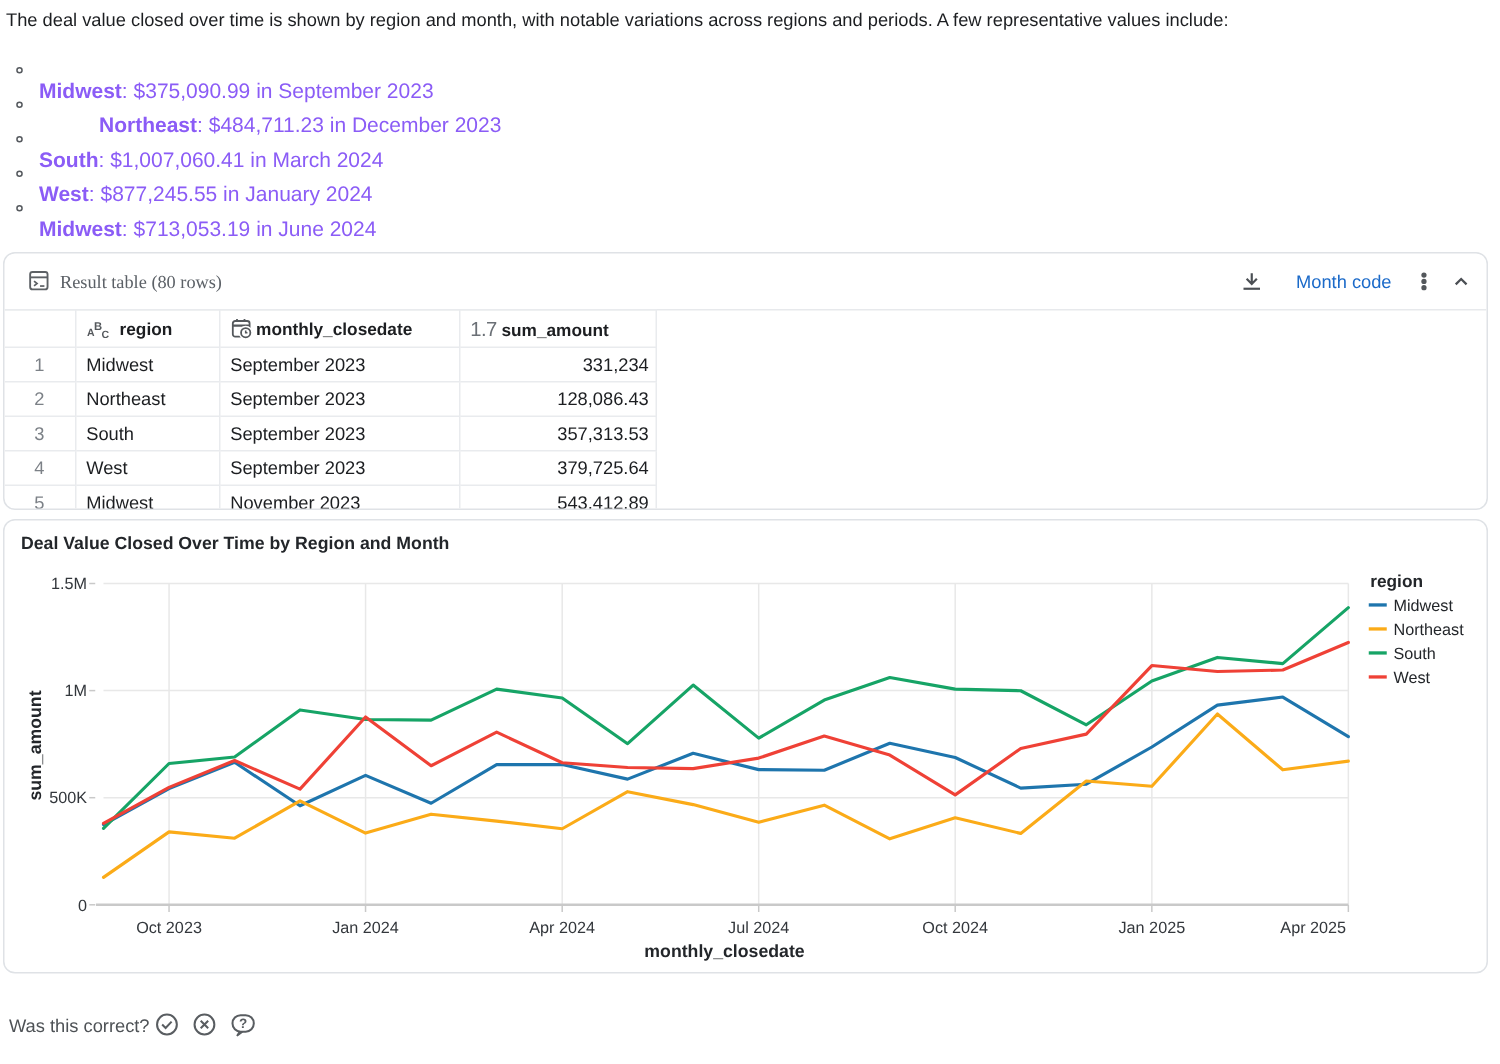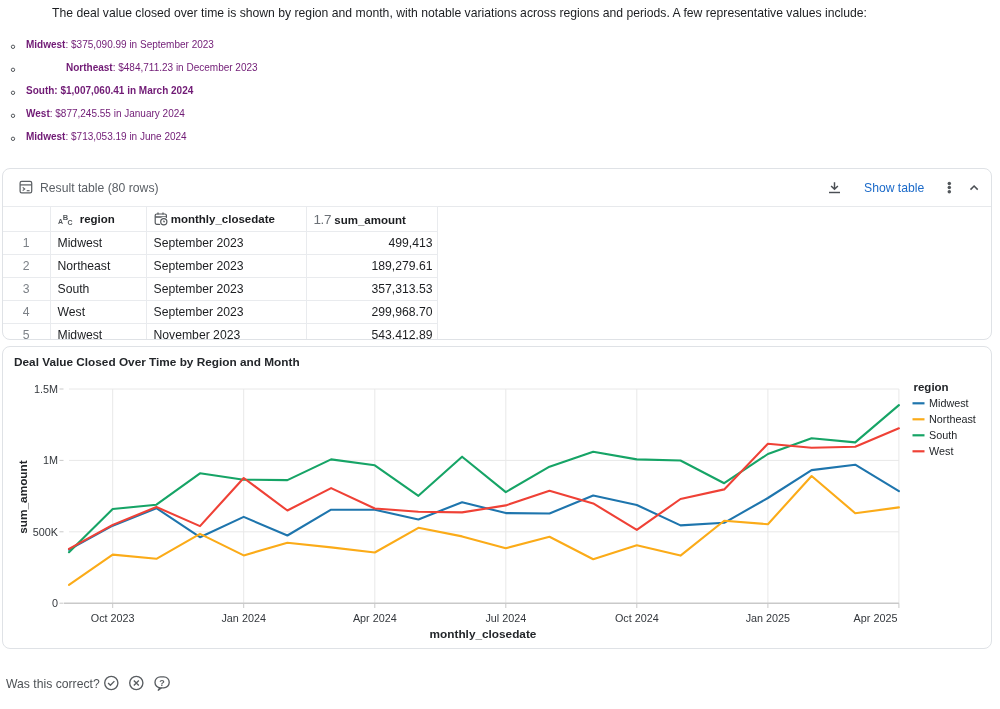--- a/index.html
+++ b/index.html
@@ -1,42 +1,42 @@
 <!DOCTYPE html>
 <html><head>
 <meta charset="utf-8">
 <style>
 * { margin:0; padding:0; box-sizing:border-box; }
 html,body { width:1000px; height:709px; background:#ffffff; font-family:"Liberation Sans",sans-serif; overflow:hidden; }
 .abs { position:absolute; }
-#para { position:absolute; left:4px; top:6px; font-size:12.2px; color:#1c1e21;margin-left:48px; }
-.bullet { position:absolute; font-size:10px; color:#701a75; }
+#para { position:absolute; left:4px; top:6px; font-size:12.2px; color:#1c1e21; }
+.bullet { position:absolute; font-size:14px; color:#8b5cf6;margin-top:13px; }
 .panel { position:absolute; left:2px; background:#fff; border:1px solid #dfe2e6; border-radius:8px; }
 #tpanel { top:168px; width:990px; height:172px; overflow:hidden; }
-#tptitle { position:absolute; left:40px; top:181px; font-size:12.2px; color:#5b6066; }
+#tptitle { position:absolute; left:40px; top:181px; font-size:12.2px; color:#5b6066;font-family:Liberation Serif, serif; }
 #showcode { position:absolute; left:864px; top:181px; font-size:12.2px; color:#1b6ac9; }
 #tpbar-line { position:absolute; left:0px; top:37px; width:988px; height:1px; background:#e7e9ec; }
 table.res { position:absolute; left:0px; top:37px; border-collapse:collapse; font-size:12.2px; color:#1c1e21; }
 table.res td { border:1px solid #e9ebee; padding:0 7px; height:23px; font-weight:normal; text-align:left; white-space:nowrap; }
 table.res tr.hdr td { height:25px; font-weight:bold; font-size:11.5px; }
 table.res td.rn { color:#7c8187; text-align:center; border-left:none; padding:0; }
 table.res td.num { text-align:right; padding-right:4px; }
 table.res tr td:first-child { border-left:none; }
 .hicon { color:#6b7076; font-weight:normal; font-size:13.5px; letter-spacing:-0.4px; }
 #chpanel { top:346px; width:990px; height:303px; }
 #chtitle { position:absolute; left:14px; top:355px; font-size:11.8px; font-weight:bold; color:#23262a; }
 #footer { position:absolute; left:6px; top:677px; font-size:12.2px; color:#4e5256;text-align:center; }
 svg text { font-family:"Liberation Sans",sans-serif; }
 </style>
 </head>
 <body>
 <div id="para">The deal value closed over time is shown by region and month, with notable variations across regions and periods. A few representative values include:</div>
 <div class="bullet" style="left:26px;top:39px;"><b>Midwest</b>: $375,090.99 in September 2023</div>
 <div class="bullet" style="left:26px;top:62px;padding-left:40px;"><b>Northeast</b>: $484,711.23 in December 2023</div>
-<div class="bullet" style="left:26px;top:85px;font-weight:bold;"><b>South</b>: $1,007,060.41 in March 2024</div>
+<div class="bullet" style="left:26px;top:85px;"><b>South</b>: $1,007,060.41 in March 2024</div>
 <div class="bullet" style="left:26px;top:108px;"><b>West</b>: $877,245.55 in January 2024</div>
 <div class="bullet" style="left:26px;top:131px;"><b>Midwest</b>: $713,053.19 in June 2024</div>
 
 <div id="tpanel" class="panel">
   <div id="tpbar-line"></div>
   <table class="res">
   <tbody>
         <tr class="hdr">
     <td class="rn" style="width:47px;"></td>
     <td style="width:96px;"><svg width="19" height="14" viewBox="0 0 19 14" style="vertical-align:-3px;">
@@ -55,51 +55,51 @@
                 <circle cx="9.8" cy="9.8" r="3.1"></circle>
                 <path d="M9.8 8.4 v1.4 h1.15" stroke-width="1.05"></path>
               </g>
             </svg> monthly_closedate</td>
     <td style="width:131px;"><span class="hicon">1.7</span> sum_amount</td>
   </tr>
   <tr>
           <td class="rn">1</td>
           <td>Midwest</td>
           <td>September 2023</td>
-          <td class="num">499,413</td>
+          <td class="num">331,234</td>
         </tr>
   <tr>
           <td class="rn">2</td>
           <td>Northeast</td>
           <td>September 2023</td>
-          <td class="num">189,279.61</td>
+          <td class="num">128,086.43</td>
         </tr>
   <tr>
           <td class="rn">3</td>
           <td>South</td>
           <td>September 2023</td>
           <td class="num">357,313.53</td>
         </tr>
   <tr>
           <td class="rn">4</td>
           <td>West</td>
           <td>September 2023</td>
-          <td class="num">299,968.70</td>
+          <td class="num">379,725.64</td>
         </tr>
   <tr>
           <td class="rn">5</td>
           <td>Midwest</td>
           <td>November 2023</td>
           <td class="num">543,412.89</td>
         </tr>
   </tbody>
     </table>
 </div>
 <div id="tptitle">Result table (80 rows)</div>
-<div id="showcode">Show table</div>
+<div id="showcode">Month code</div>
 
 <svg class="abs" style="left:0;top:0;" width="1000" height="709" viewBox="0 0 1000 709">
 
   <g stroke="#55595e" fill="none" stroke-width="1">
     <circle cx="13" cy="46.8" r="1.7"></circle>
     <circle cx="13" cy="69.8" r="1.7"></circle>
     <circle cx="13" cy="92.8" r="1.7"></circle>
     <circle cx="13" cy="115.8" r="1.7"></circle>
     <circle cx="13" cy="138.8" r="1.7"></circle>
   </g>

